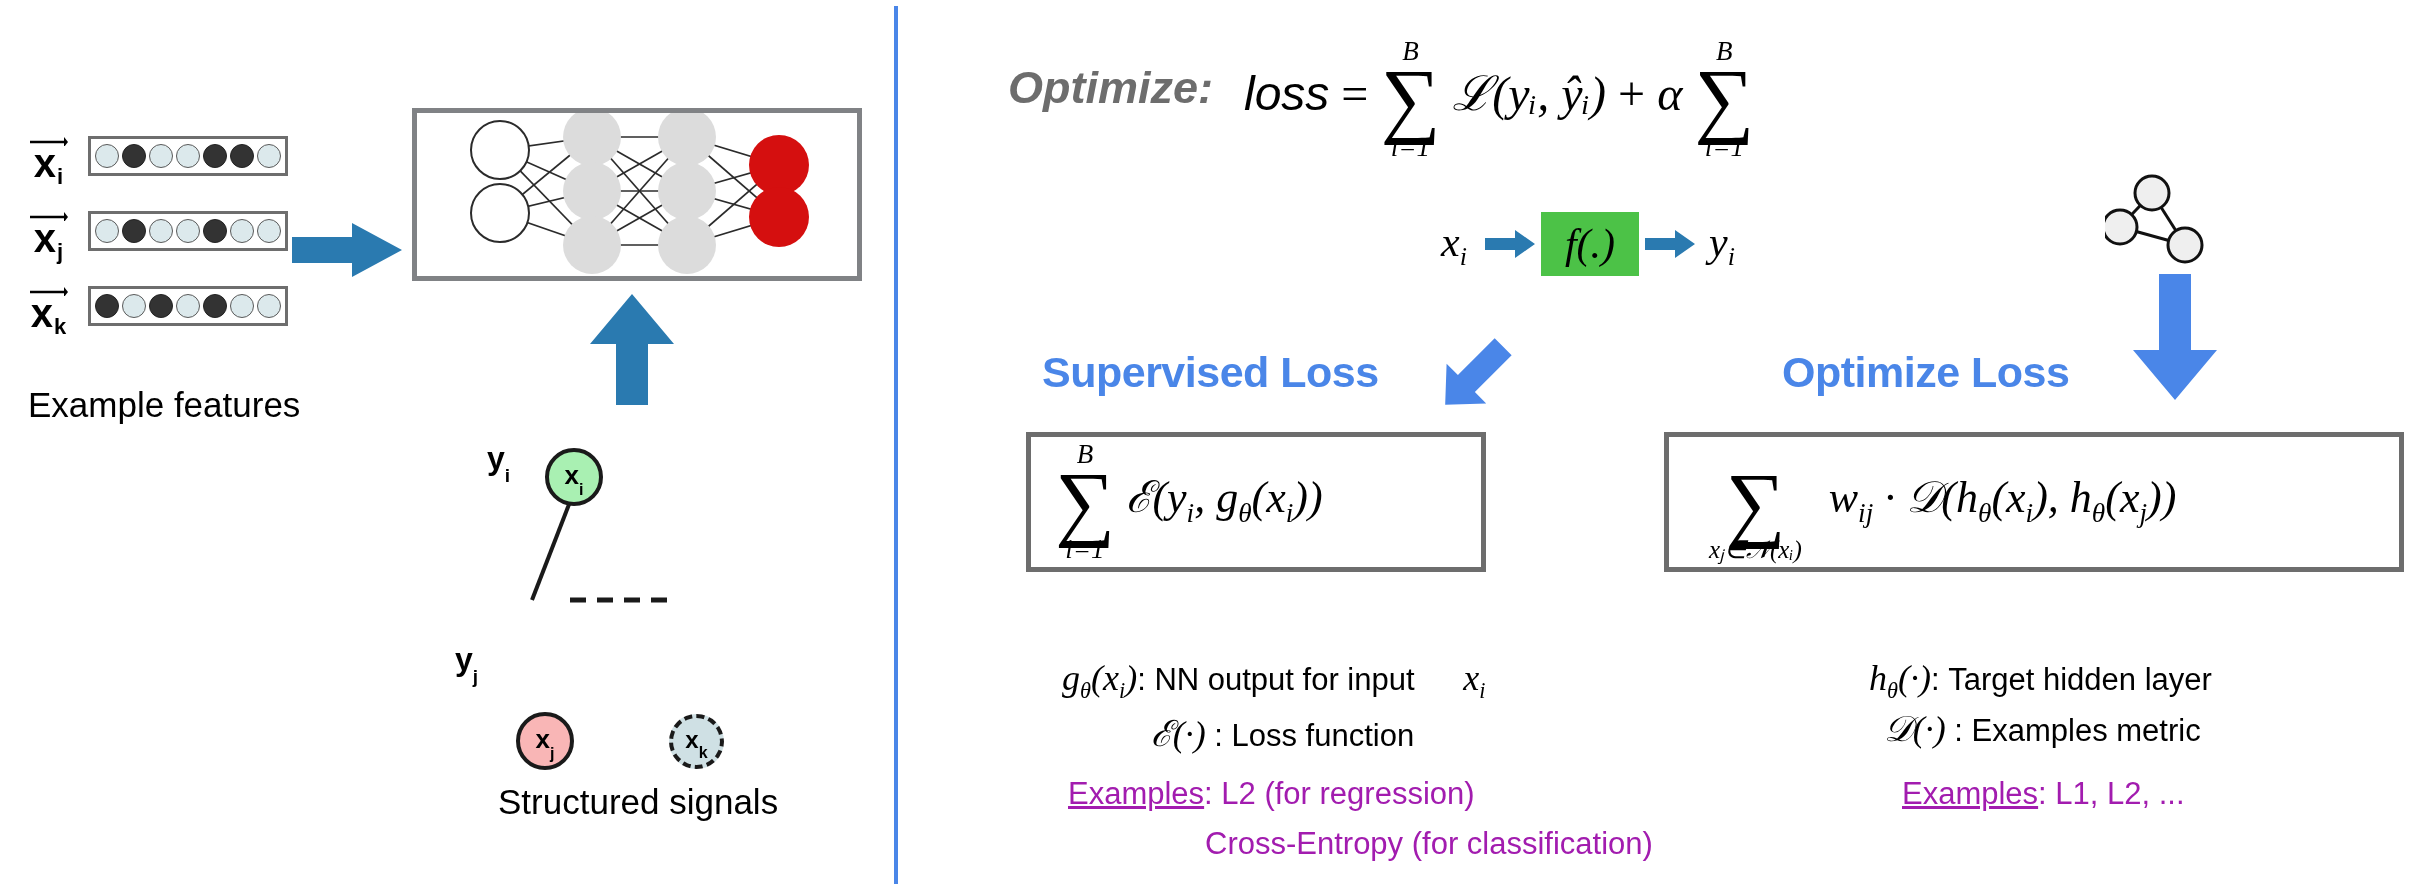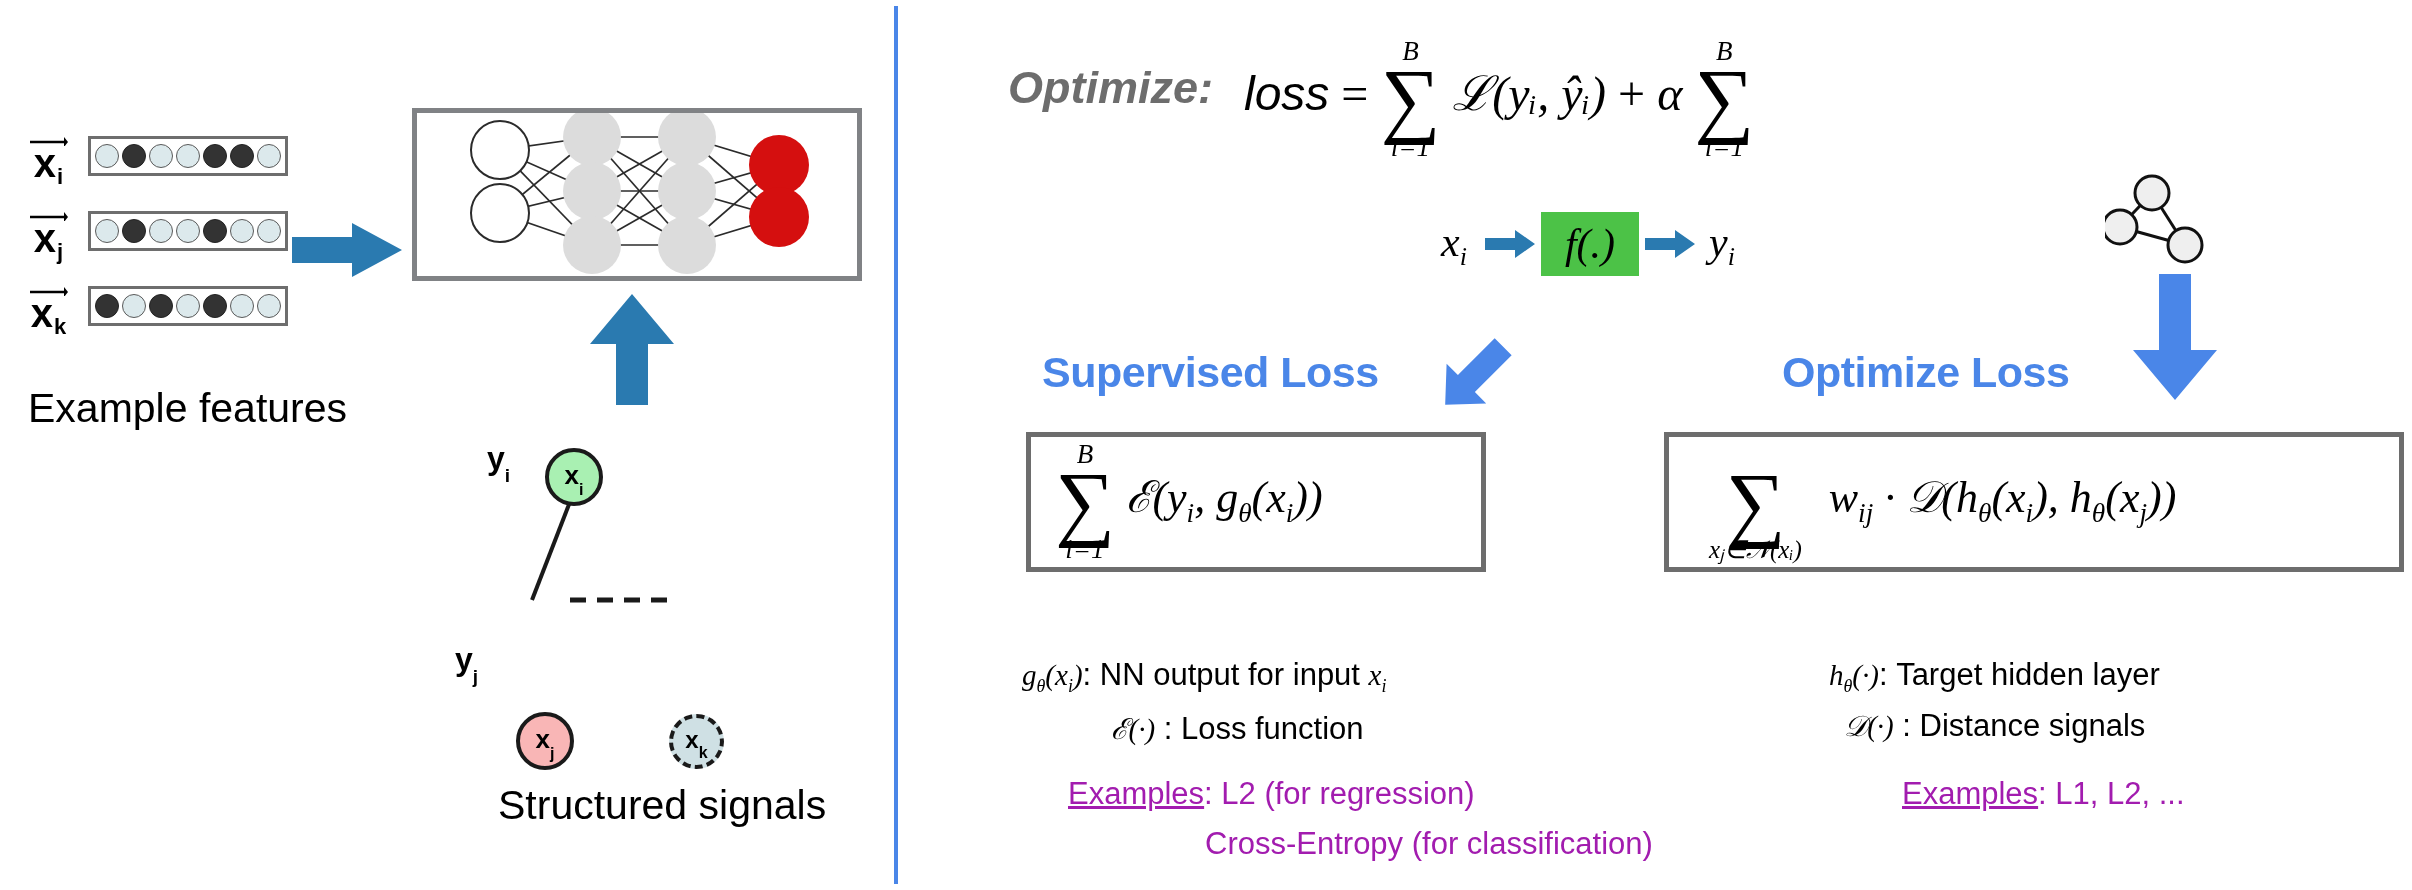--- a/index.html
+++ b/index.html
@@ -68,21 +68,21 @@
     width: 24px; height: 24px;
     border-radius: 50%;
     box-sizing: border-box;
     border: 1.5px solid #5a5a5a;
   }
   .dot.light { background: #dce9ec; }
   .dot.dark  { background: #333333; border-color: #222; }
 
   .caption {
     position: absolute;
-    font-size: 41px;
+    font-size: 35px;
     color: #000;
     white-space: nowrap;
     font-family: "Liberation Sans", sans-serif;
   }
 
   
   .blue { fill: #2a7ab0; }
 
   .nn-box {
     position: absolute;
@@ -223,21 +223,22 @@
   .legend-row {
     position: absolute;
     white-space: nowrap;
     font-family: "Liberation Sans", sans-serif;
     font-size: 31px;
     color: #000;
   }
   .legend-row .m {
     font-family: "Liberation Serif", serif;
     font-style: italic;
-    font-size: 29px;
+    font-size: 36px;
+    margin-left: 40px;
   }
   .legend-row .m sub { font-size: 0.62em; }
   .green-txt { color: #a21caf; margin-top: 14px; }
   .green-txt u { text-decoration: underline; }
 </style>
 </head>
 <body>
 
 <div class="abs" id="left-panel">
 
@@ -465,19 +466,19 @@
   </div>
   <div class="legend-row green-txt" style="left:1068px; top:762px;">
     <u>Examples</u><span>: L2 (for regression)</span>
   </div>
   <div class="legend-row green-txt" style="left:1205px; top:812px;">Cross-Entropy (for classification)</div>
 
   <div class="legend-row" style="left:1829px; top:657px;">
     <span class="m"><i>h</i><sub>θ</sub>(·)</span><span>: Target hidden layer</span>
   </div>
   <div class="legend-row" style="left:1844px; top:708px;">
-    <span class="m">𝒟(·)</span><span> : Distance signals</span>
+    <span class="m">𝒟(·)</span><span> : Examples metric</span>
   </div>
   <div class="legend-row green-txt" style="left:1902px; top:762px;">
     <u>Examples</u><span>: L1, L2, ...</span>
   </div>
 
 </div>
 
 </body></html>

